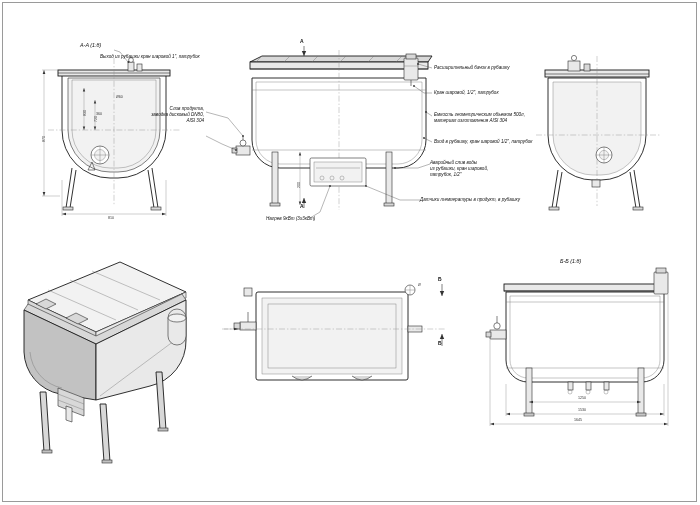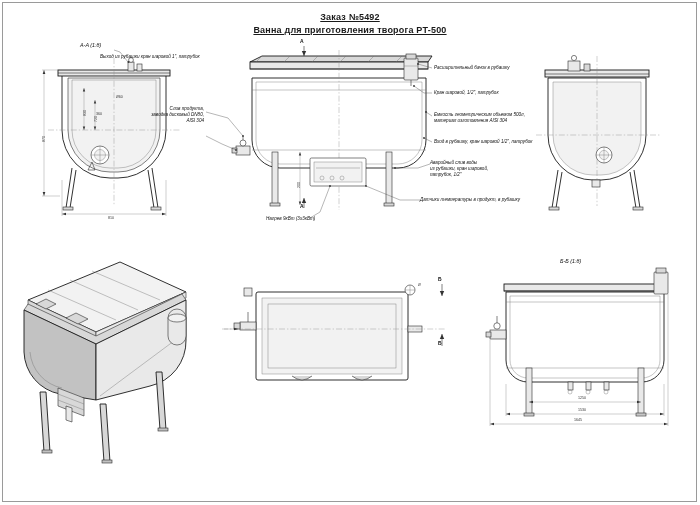--- a/index.html
+++ b/index.html
@@ -91,24 +91,20 @@
   .fillgd { fill: #c2c2c2; }
   .fillgl { fill: #f2f2f2; }
   .arrowdot { fill: #333; }
 </style>
 </head>
 <body>
 
 <div id="sheet">
   <div class="frame"></div>
 
-  <div class="title-block">
-    <span class="title-line1">Заказ №5492</span>
-    <span class="title-line2">Ванна для приготовления творога PT-500</span>
-  </div>
 
   <svg width="700" height="505" viewBox="0 0 700 505">
 
     <g>
 
       <path class="ln-th fillw" d="M62,75 L62,130 A48,48 0 0 0 110,178 L118,178 A48,48 0 0 0 166,130 L166,75 Z"></path>
 
       <path class="ln fillgl" d="M68,78 L68,130 A42,42 0 0 0 110,172 L118,172 A42,42 0 0 0 160,130 L160,78 Z"></path>
 
       <path class="ln-lt" d="M72,80 L72,130 A38,38 0 0 0 110,168 L118,168 A38,38 0 0 0 156,130 L156,80 Z"></path>

